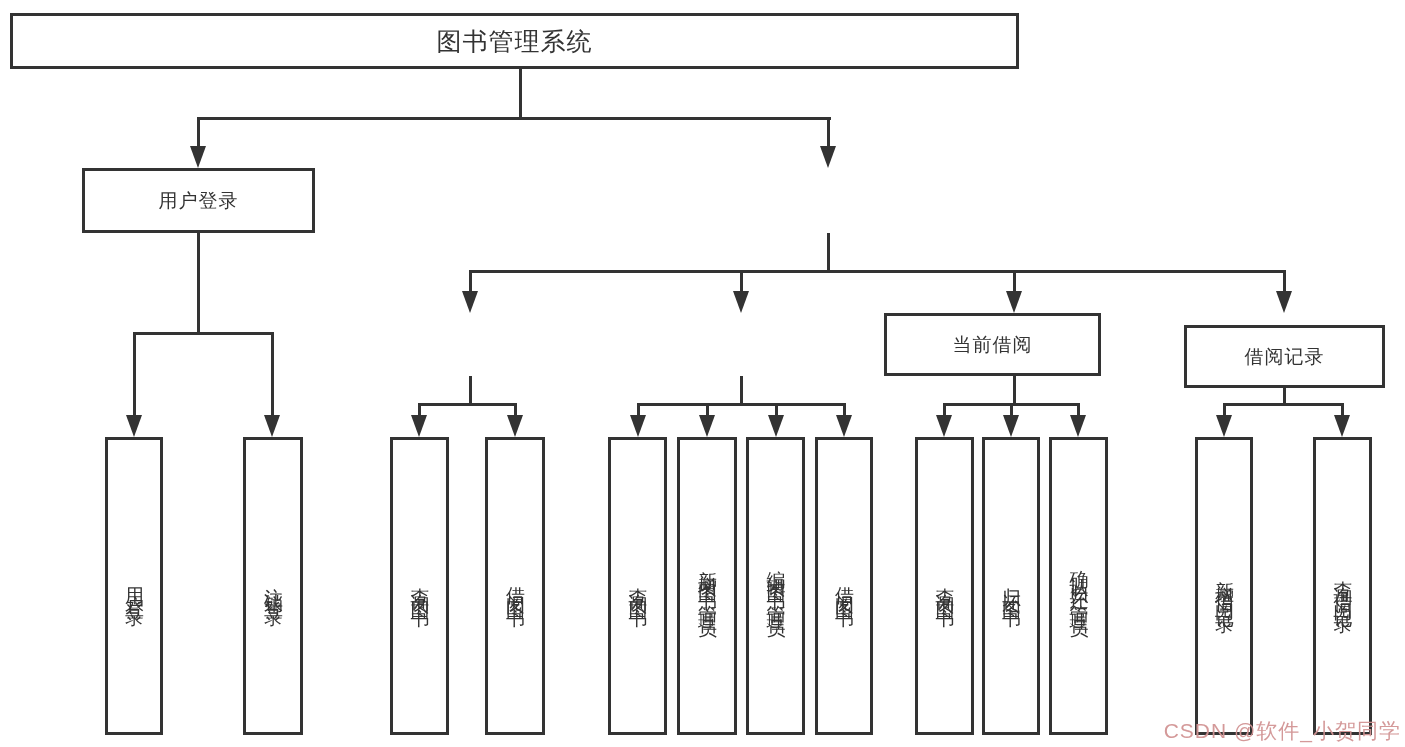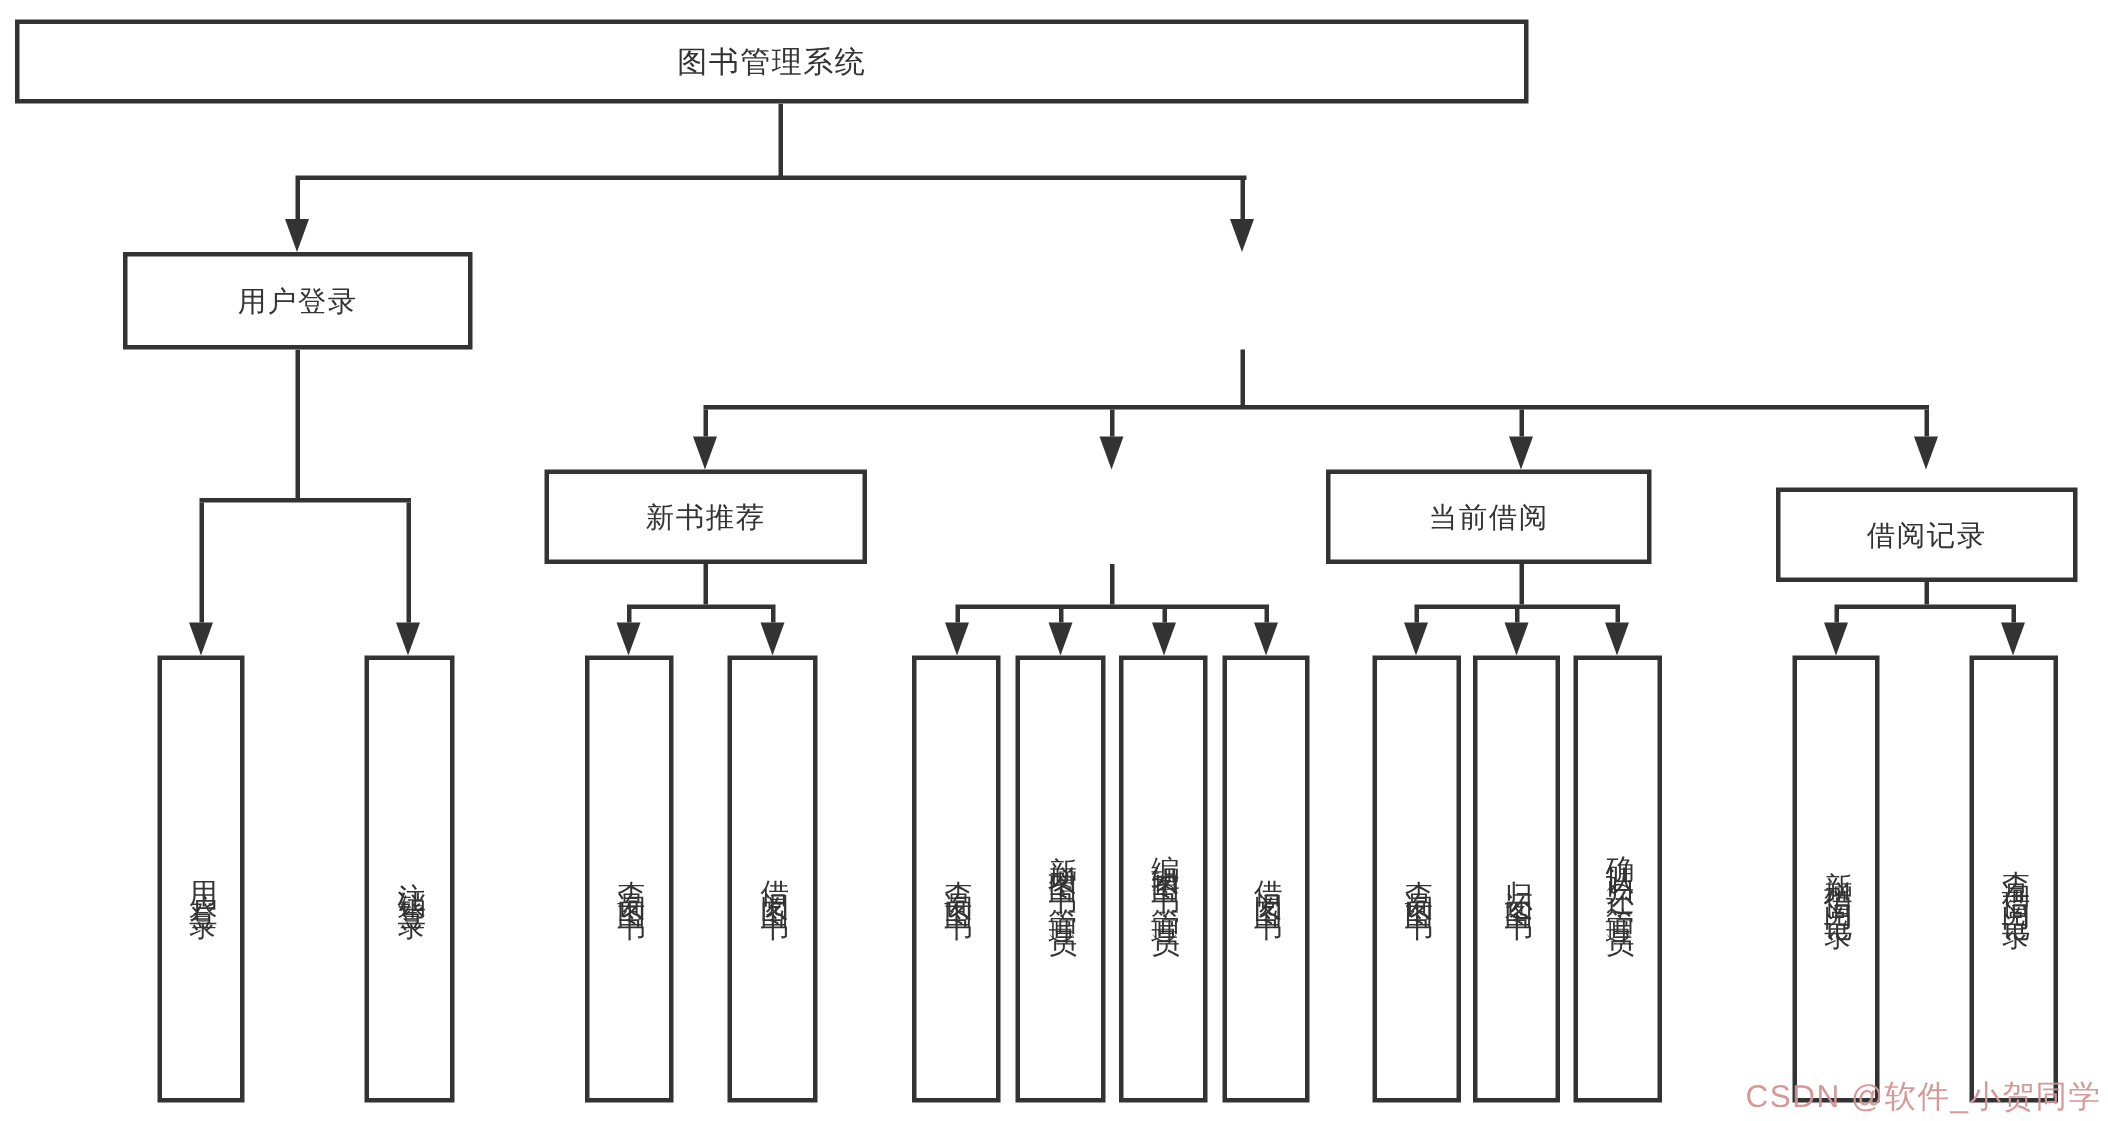--- a/index.html
+++ b/index.html
@@ -14,21 +14,21 @@
     position:absolute;
     box-sizing:border-box;
     border:3px solid #333333;
     background:#ffffff;
     display:flex;
     align-items:center;
     justify-content:center;
     color:#333333;
   }
   .h-label{font-size:19px;letter-spacing:1px;}
-  .root-label{font-size:20px;letter-spacing:1px;}
+  .root-label{font-size:25px;letter-spacing:1px;}
   .leaf span{
     writing-mode:vertical-rl;
     text-orientation:mixed;
     font-size:19px;
     letter-spacing:7px;
     line-height:1.1;
     color:#333333;
   }
   .line{position:absolute;background:#333333;}
   .arrow{
@@ -113,23 +113,20 @@
   <div class="arrow" style="left:1334px;top:415px;"></div>
 
   <div class="box" style="left:10px;top:13px;width:1009px;height:56px;">
     <span class="root-label">图书管理系统</span>
   </div>
 
   <div class="box" style="left:82px;top:168px;width:233px;height:65px;">
     <span class="h-label">用户登录</span>
   </div>
 
-  <div class="box" style="left:363px;top:313px;width:215px;height:63px;">
-    <span class="h-label">新书推荐</span>
-  </div>
   <div class="box" style="left:884px;top:313px;width:217px;height:63px;">
     <span class="h-label">当前借阅</span>
   </div>
   <div class="box" style="left:1184px;top:313px;width:201px;height:63px;margin-top:12px;">
     <span class="h-label">借阅记录</span>
   </div>
 
   <div class="box leaf" style="left:105px;top:437px;width:58px;height:298px;">
     <span>用户登录</span>
   </div>

